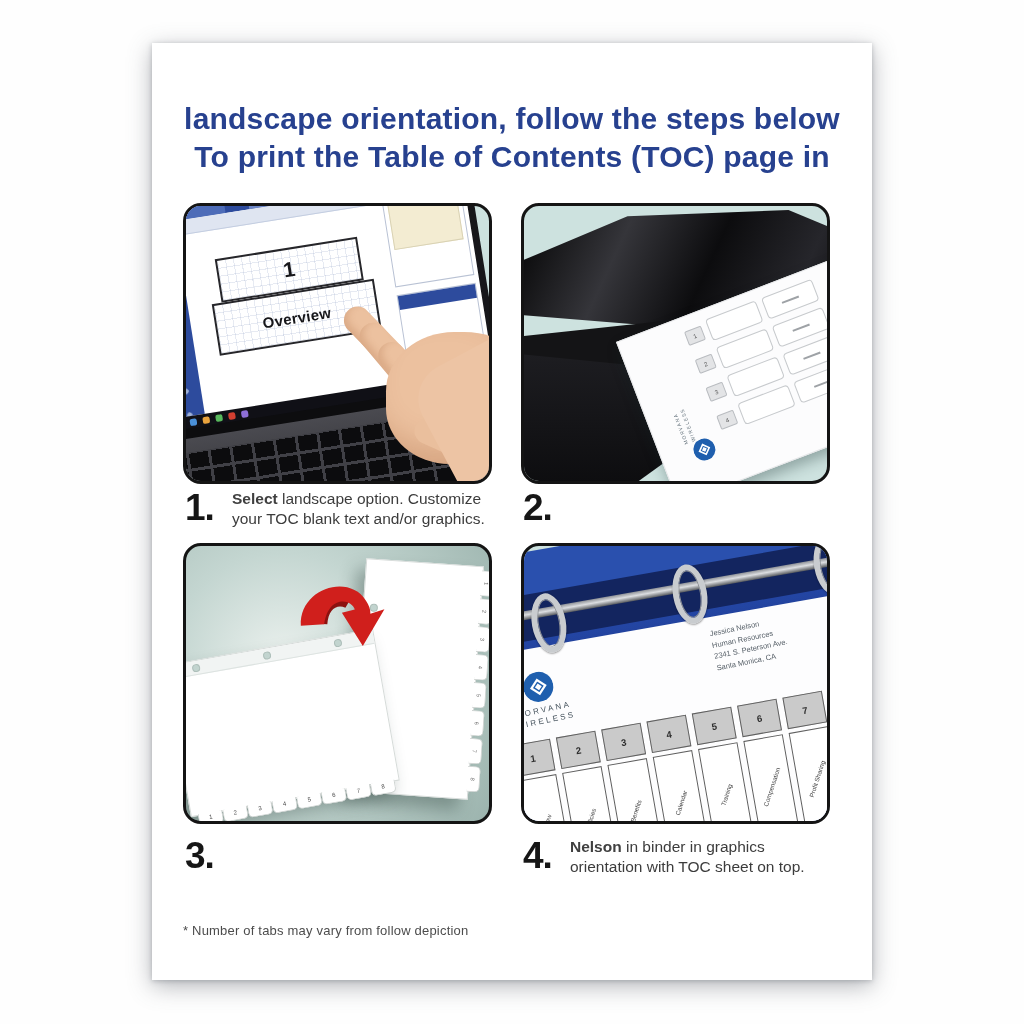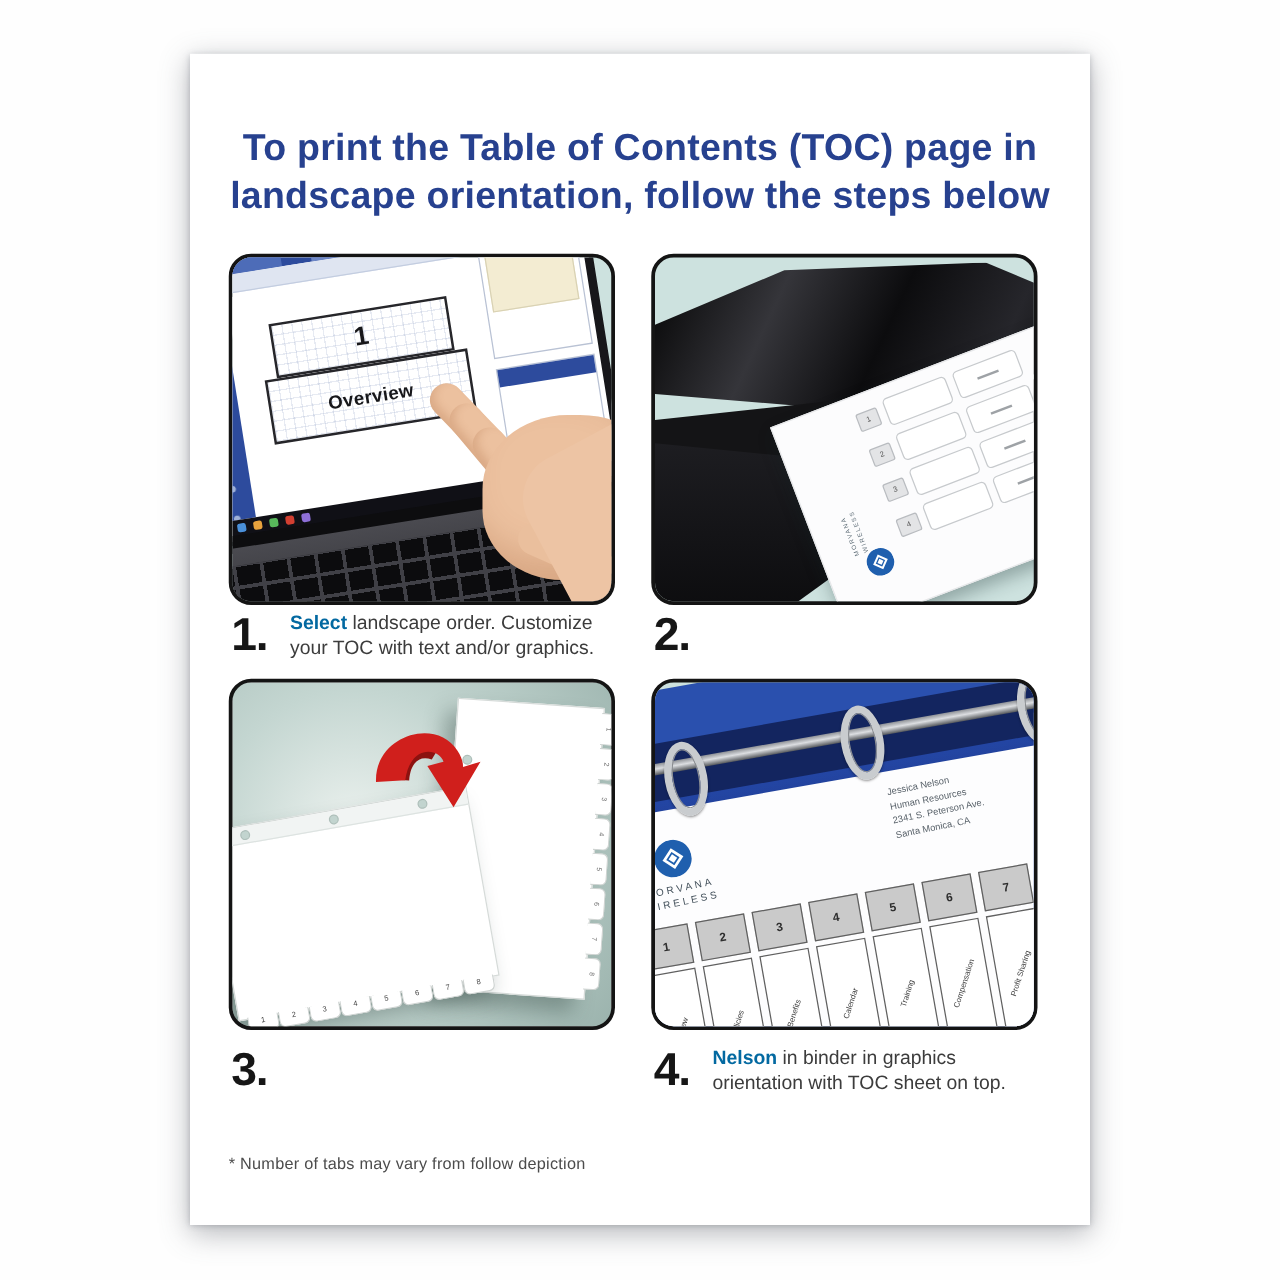--- a/index.html
+++ b/index.html
@@ -13,21 +13,21 @@
   .panel{position:absolute;width:303px;height:275px;border:3px solid #141414;border-radius:18px;
          overflow:hidden;background:#cde2df}
   #p1{left:31px;top:160px}
   #p2{left:369px;top:160px}
   #p3{left:31px;top:500px;background:radial-gradient(circle at 32% 42%,#ebf1ee 0%,#c4d6d1 42%,#9bb3ad 100%)}
   #p4{left:369px;top:500px}
 
   .caption{position:absolute;display:flex;align-items:flex-start}
   .step-num{font-size:37px;font-weight:700;color:#161616;line-height:.9;letter-spacing:-1px;width:47px;flex:0 0 auto;padding-top:2px}
   .step-text{font-size:15.5px;color:#3c3c3c;line-height:1.28}
-  .step-text b{color:#0369a1}
+  .step-text b{color:#404040}
   #c1{left:33px;top:446px;width:302px}
   #c2{left:371px;top:446px;width:312px}
   #c3{left:33px;top:794px;width:302px}
   #c4{left:371px;top:794px;width:312px}
   .footnote{position:absolute;left:31px;top:880px;font-size:13px;color:#4c4c4c;letter-spacing:.2px}
 
   
   .laptop{position:absolute;left:-72px;top:-48px;width:480px;height:440px;transform:rotate(-9deg)}
   .lp-screen{position:absolute;left:36px;top:6px;width:336px;height:232px;background:#fff;border:7px solid #17171a;border-radius:3px}
   .scr-top{position:absolute;left:0;top:0;right:0;height:24px;background:#2d4b9d}
@@ -141,22 +141,22 @@
           font-size:9.5px;font-weight:700;color:#2e2e2e}
   .tcol-b{flex:1;border:1.5px solid #606060;position:relative;background:#fff}
   .tcol-b span{position:absolute;left:50%;top:52%;transform:translate(-50%,-50%) rotate(-62deg);font-size:6.3px;color:#3f3f3f;white-space:nowrap}
 </style>
 </head>
 <body>
 
 <div class="sheet">
 
   <h1 class="title">
+    <span>landscape orientation, follow the steps below</span>
     <span>To print the Table of Contents (TOC) page in</span>
-    <span>landscape orientation, follow the steps below</span>
   </h1>
 
   <div class="panel" id="p1">
     <div class="laptop">
       <div class="lp-screen">
         <div class="scr-top">
             <i class="t1"></i>
             <i class="t2"></i>
           </div>
         <div class="scr-tool"></div>
@@ -375,21 +375,21 @@
 
       </div>
       <div class="ring ring1"></div>
       <div class="ring ring2"></div>
       <div class="ring ring3"></div>
     </div>
   </div>
 
   <div class="caption" id="c1">
     <span class="step-num">1.</span>
-    <span class="step-text"><b>Select</b><span> landscape order. Customize your TOC with text and/or graphics.</span></span>
+    <span class="step-text"><b>Select</b><span> landscape option. Customize your TOC blank text and/or graphics.</span></span>
   </div>
   <div class="caption" id="c2">
     <span class="step-num">2.</span>
   </div>
   <div class="caption" id="c3">
     <span class="step-num">3.</span>
   </div>
   <div class="caption" id="c4">
     <span class="step-num">4.</span>
     <span class="step-text"><b>Nelson</b><span> in binder in graphics orientation with TOC sheet on top.</span></span>

